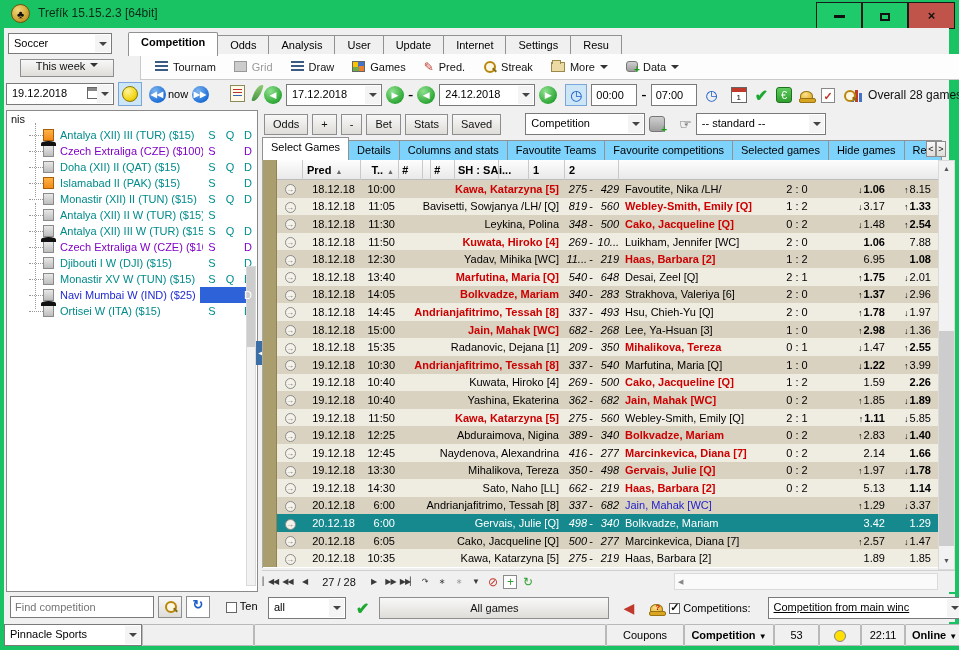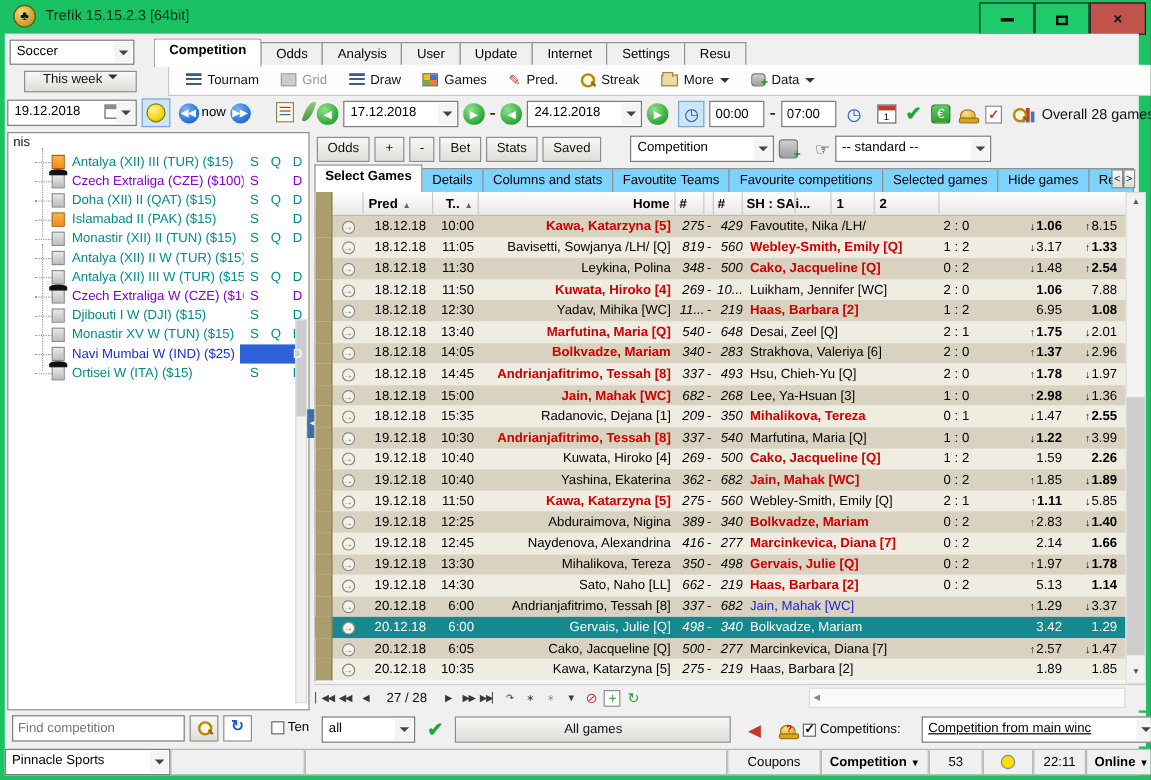--- a/index.html
+++ b/index.html
@@ -94,21 +94,21 @@
   .chartic span { width:3px; display:block; }
   .overall { font-size:12px; color:#111; white-space:nowrap; margin-left:2px; }
   
   .toolbar2 { position:absolute; left:260px; top:83px; width:691px; height:26px; display:flex; align-items:center; gap:4px; }
   .tb { height:21px; line-height:19px; padding:0 8px; flex:none; }
   .hand { font-size:14px; color:#111; flex:none; }
   
   .viewtabs { position:absolute; left:258px; top:109px; width:693px; height:23px; display:flex; align-items:flex-end; }
   .vtab { border:1px solid #919191; border-bottom:none; background:#7dd3fc; padding:3px 8px; font-size:11px; height:20px;
           margin-right:-1px; white-space:nowrap; overflow:hidden; }
-  .vtab.active { background:#fff; height:23px; font-weight:bold; z-index:2; position:relative; }
+  .vtab.active { background:#fff; height:23px; font-weight:normal; z-index:2; position:relative; }
   .vtab.cut { max-width:38px; }
   .tscroll { position:absolute; right:3px; bottom:2px; display:flex; }
   .tscroll .btn3d { width:16px; height:16px; line-height:14px; font-size:9px; }
   
   .tree { position:absolute; left:2px; top:82px; width:252px; height:482px; background:#fff; border:1px solid #8a8a8a;
           overflow:hidden; font-size:11px; }
   .tgroup { height:16px; line-height:16px; padding-left:4px; color:#111; white-space:nowrap; }
   .titem { height:16px; line-height:16px; display:flex; align-items:center; position:relative; }
   .titem .conn { width:14px; margin-left:22px; border-top:1px dotted #999; flex:none; }
   .tico { width:11px; height:12px; flex:none; margin-right:6px; position:relative; }
@@ -516,21 +516,20 @@
         </div>
     </div>
     <div class="splitbtn">◀</div>
 
     <div class="grid">
       <div class="ghead">
         <div class="c band"></div>
         <div class="c go"></div>
         <div class="c date"><span>Pred</span><span class="sorta">▲</span></div>
         <div class="c time"><span>T..</span><span class="sorta">▲</span></div>
-        <div class="c home">Home</div>
         <div class="c hrank">#</div>
         <div class="c dash"></div>
         <div class="c arank">#</div>
         <div class="c score">SH : SA</div>
         <div class="c icol">i...</div>
         <div class="c o1">1</div>
         <div class="c o2">2</div>
       </div>
       <div>
 

